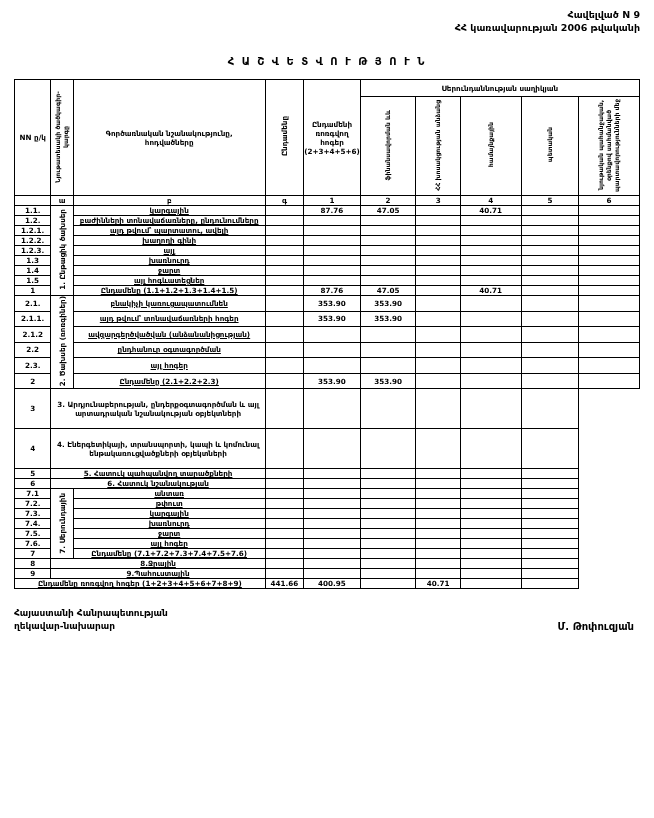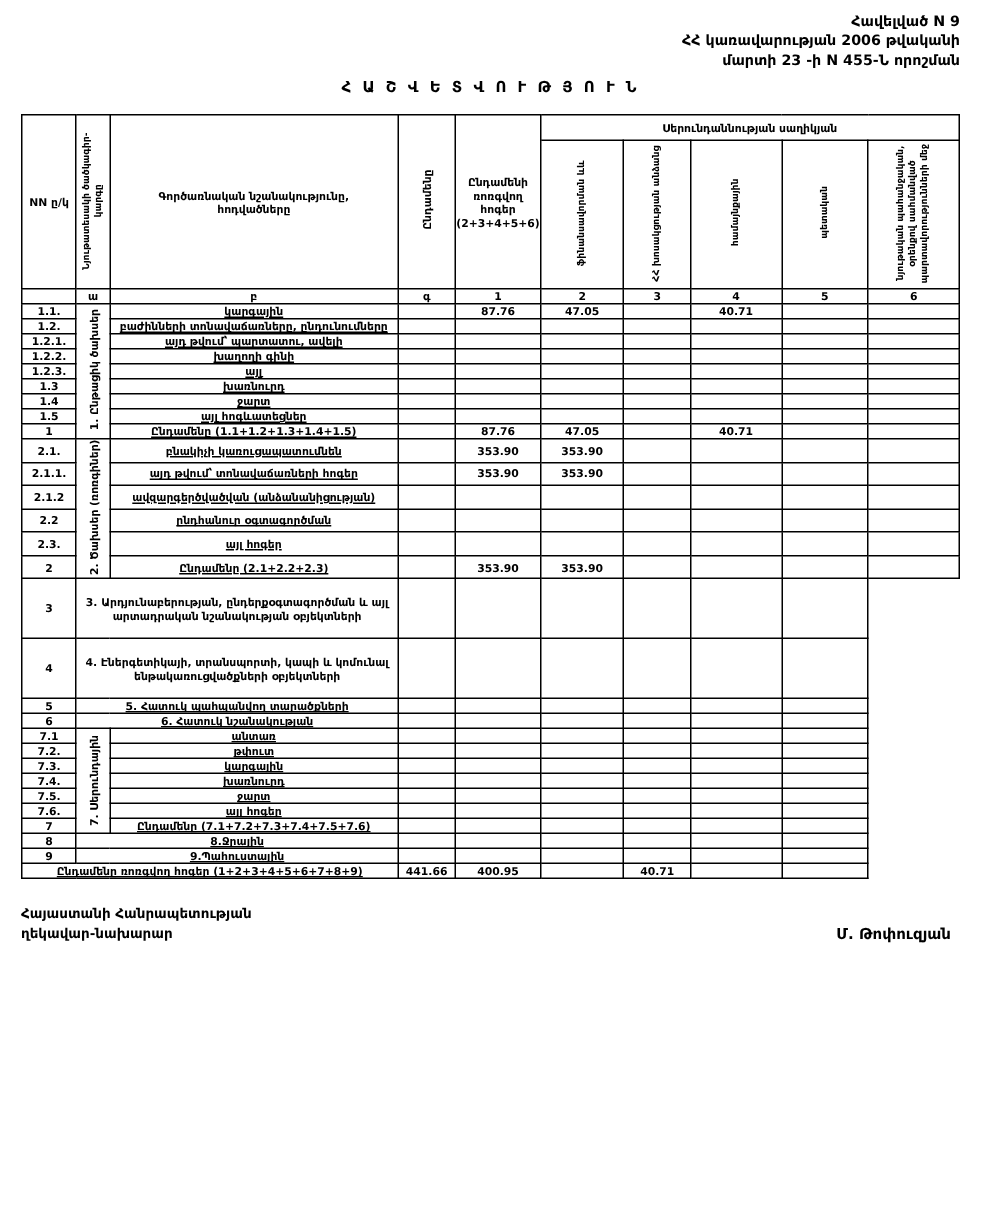--- a/index.html
+++ b/index.html
@@ -27,21 +27,21 @@
     font-size: 9.5px;
     line-height: 13px;
     font-weight: bold;
   }
   .hdr div { white-space: nowrap; }
   .doc-title {
     text-align: center;
     font-size: 10px;
     font-weight: bold;
     letter-spacing: 2px;
-    margin-top: 6px;
+    margin-top: 22px;
   }
   .doc-sub {
     text-align: center;
     font-size: 9.5px;
     font-weight: bold;
     line-height: 13px;
     margin-top: 9px;
     padding: 0 26px;
   }
   table.main {
@@ -106,21 +106,20 @@
   .tall { height: 40px; }
 </style>
 </head>
 <body>
 
 <div class="page">
 
   <div class="hdr">
     <div>Հավելված N 9</div>
     <div>ՀՀ կառավարության 2006 թվականի</div>
-    <div>մարտի 23 -ի N 455-Ն որոշման</div>
   </div>
 
   <div class="doc-title">Հ Ա Շ Վ Ե Տ Վ Ո Ւ Թ Յ Ո Ւ Ն</div>
 
   <table class="main">
     <colgroup>
       <col style="width:36px">
       <col style="width:22px">
       <col style="width:190px">
       <col style="width:38px">

